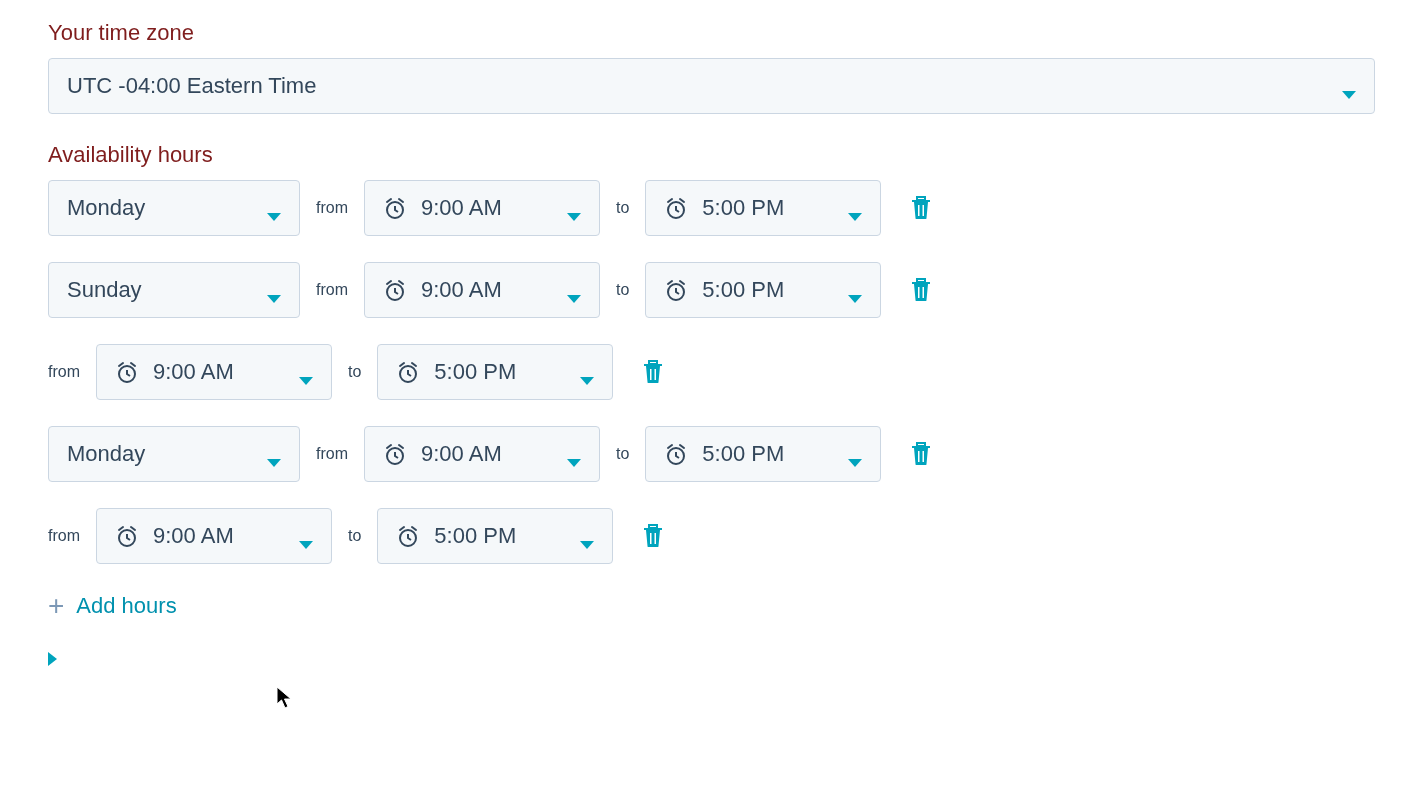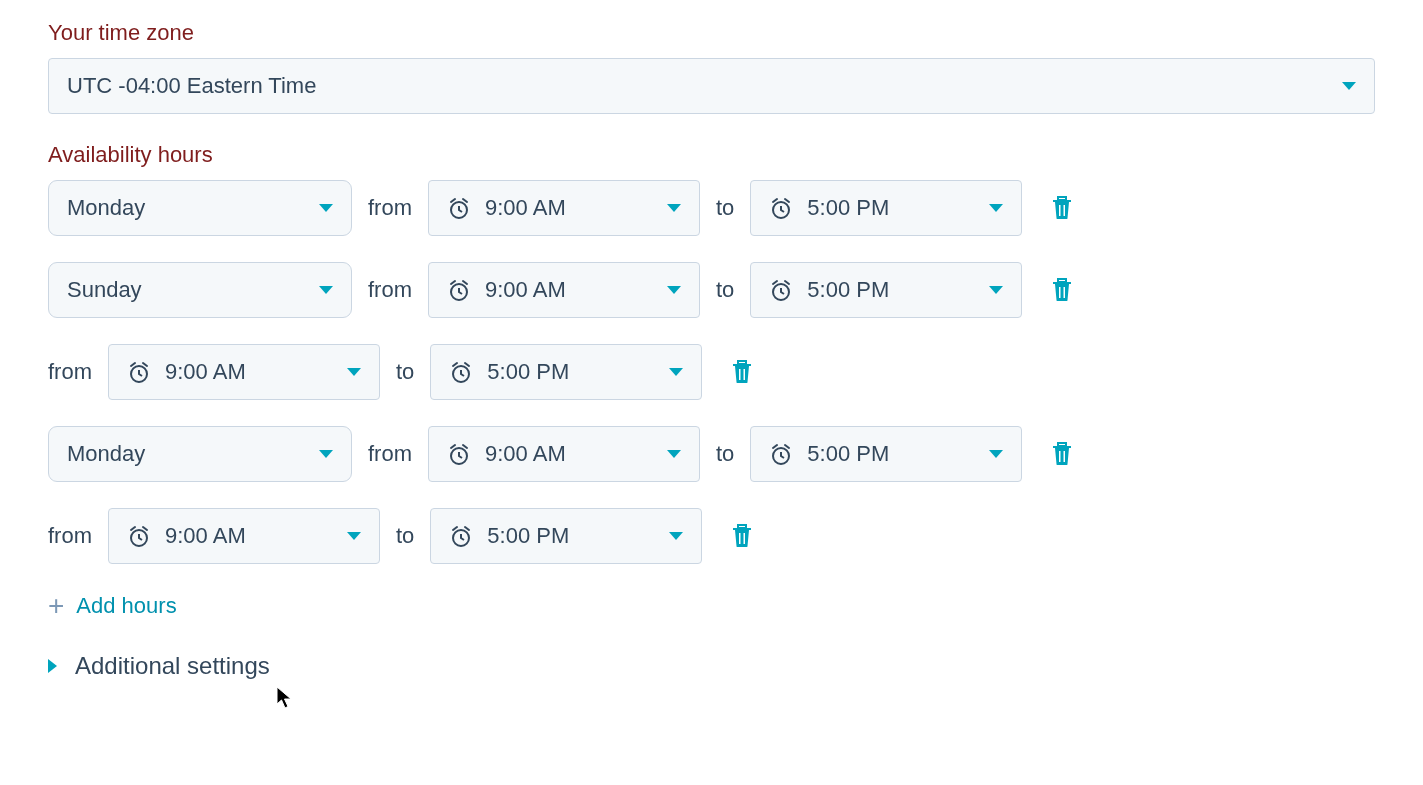--- a/index.html
+++ b/index.html
@@ -14,40 +14,39 @@
       color: #33475b;
     }
     .section-label {
       font-size: 22px;
       color: #7f1d1d;
       margin-bottom: 12px;
       font-weight: 400;
     }
     .dropdown {
       display: flex;
-      align-items: center;
+      align-items: flex-end;
       justify-content: space-between;
       background: #f5f8fa;
       border: 1px solid #cbd6e2;
       border-radius: 4px;
       padding: 14px 18px;
       cursor: pointer;
       font-size: 22px;
       color: #33475b;
     }
     .dropdown-wide {
       width: 100%;
       margin-bottom: 28px;
     }
     .dropdown-day {
-      width: 304px;
-      border-radius: 9px;
+      width: 252px;
     }
     .dropdown-time {
-      width: 272px;
+      width: 236px;
       gap: 12px;
     }
     .dropdown-time .time-left {
       display: flex;
       align-items: center;
       gap: 14px;
     }
     .chevron-down {
       width: 0;
       height: 0;
@@ -60,21 +59,21 @@
       flex-direction: column;
       gap: 26px;
       margin-bottom: 28px;
     }
     .row {
       display: flex;
       align-items: center;
       gap: 16px;
     }
     .word {
-      font-size: 22px;
+      font-size: 16px;
       color: #33475b;
       font-weight: 400;
     }
     .clock-icon svg {
       width: 24px;
       height: 24px;
       display: block;
     }
     .trash-btn {
       background: none;
@@ -371,20 +370,19 @@
   </div>
   </div>
 
 <button class="add-hours">
   <span class="plus-icon">+</span>
   <span>Add hours</span>
 </button>
 
 <button class="additional-settings">
   <span class="chevron-right"></span>
-  <span class="additional-settings-text">Additional settings</span>
 </button>
 
 <div class="cursor">
   <svg viewBox="0 0 20 24">
     <path d="M1 1 L1 18 L5.5 14 L9 22 L12 20.5 L8.5 13 L15 13 Z" fill="#000" stroke="#fff" stroke-width="1"></path>
   </svg>
 </div>
 
 </body></html>

